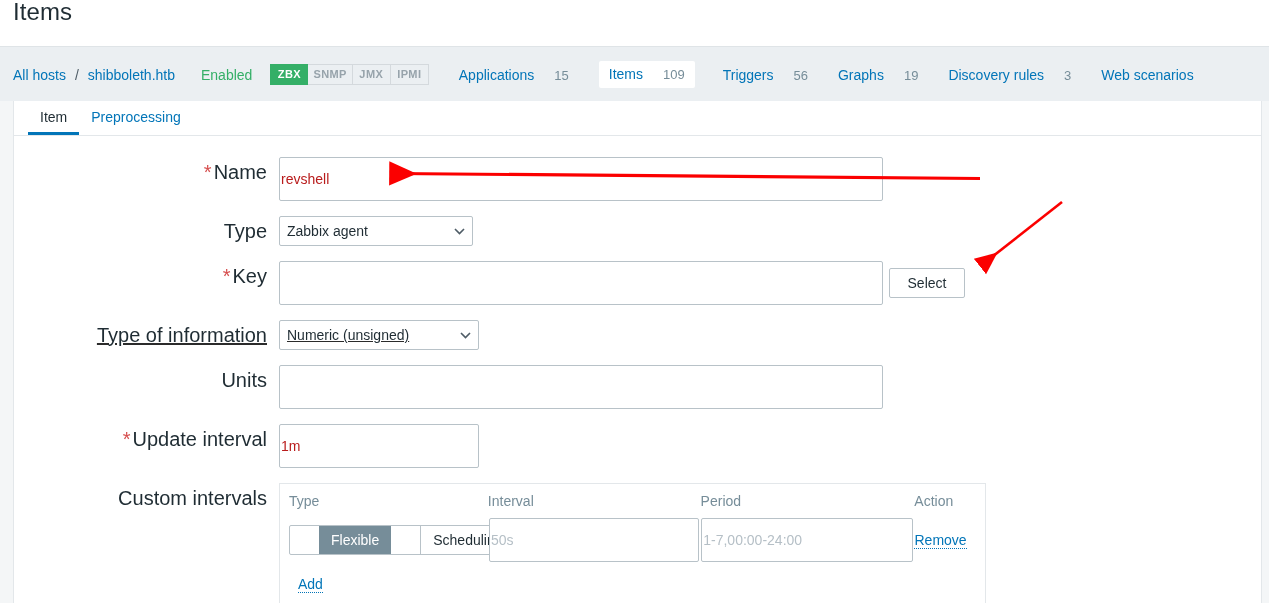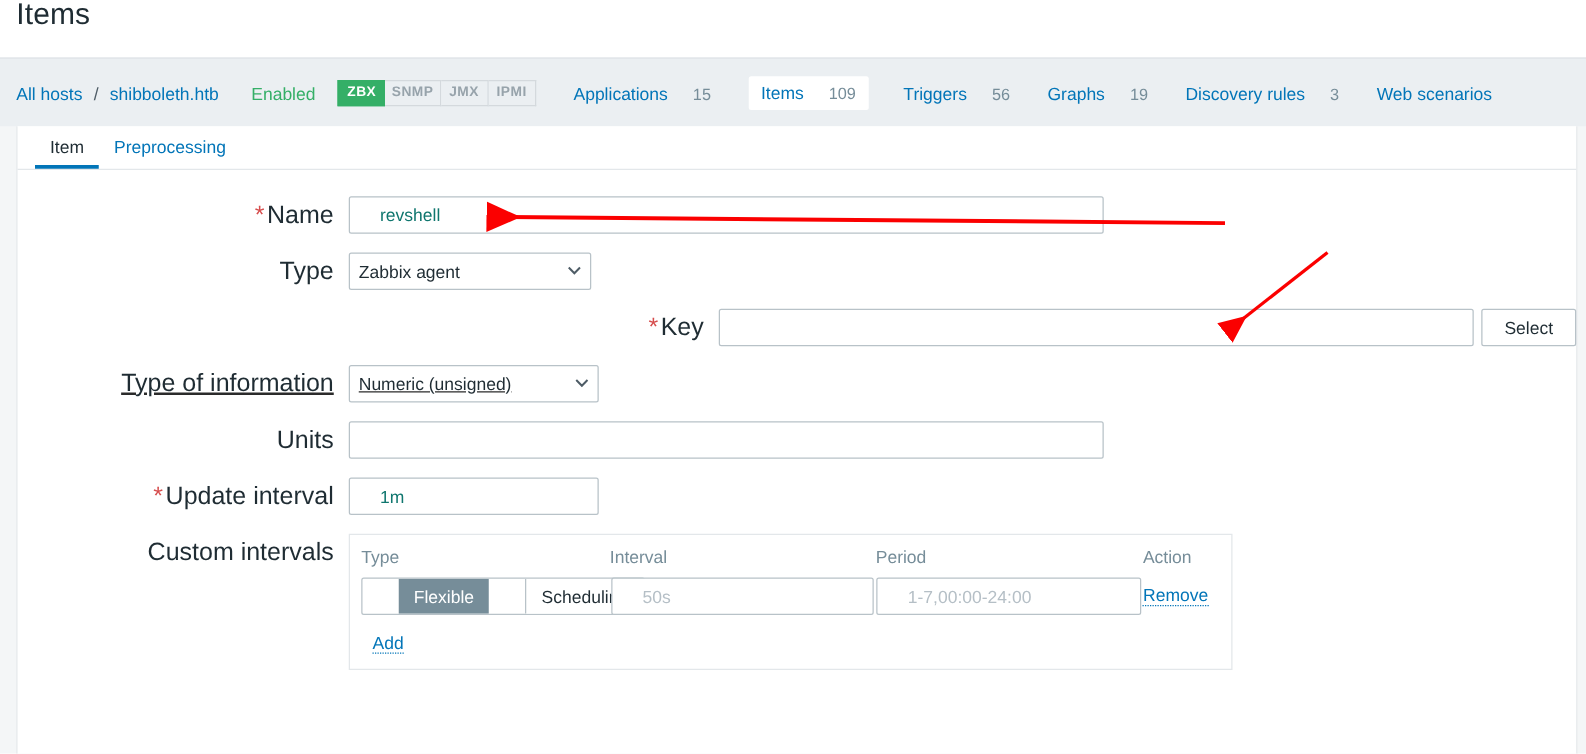--- a/index.html
+++ b/index.html
@@ -88,23 +88,23 @@
   .form { position: absolute; left: 0; top: 35px; width: 100%; }
   .row { display: flex; align-items: flex-start; margin-bottom: 10px; }
   .lbl {
     width: 265px; text-align: right; padding-right: 12px;
     font-size: 20px; color: #1f2c33; line-height: 30px; white-space: nowrap;
   }
   .req { color: #d64e4e; margin-right: 2px; }
   .ctl { display: flex; align-items: center; gap: 6px; }
 
   input.txt {
-    height: 30px; border: 1px solid #b8c2c8; background: #fff;
+    height: 44px; border: 1px solid #b8c2c8; background: #fff;
     font-family: "Liberation Sans", sans-serif; font-size: 14px;
-    color: #0f766e; padding: 0 24px; border-radius: 2px; outline: none;
+    color: #b91c1c; padding: 0 1px; border-radius: 2px; outline: none;
   }
   input.txt::placeholder { color: #b5bfc6; }
   .w-wide { width: 604px; }
   .w-mid  { width: 200px; }
 
   .sel {
     height: 30px; border: 1px solid #b8c2c8; background: #fff;
     font-size: 14px; color: #1f2c33; border-radius: 2px;
     display: inline-flex; align-items: center; padding: 0 7px;
     position: relative; cursor: pointer; white-space: nowrap;
@@ -239,21 +239,21 @@
             <span>Zabbix agent</span>
             <span class="chev">
               <svg width="11" height="7" viewBox="0 0 11 7" aria-hidden="true">
                 <path d="M1 1 L5.5 5.6 L10 1" fill="none" stroke="#4e5c66" stroke-width="1.6"></path>
               </svg>
             </span>
           </div>
         </div>
       </div>
 
-      <div class="row" style="margin-top:15px;justify-content:flex-end;">
+      <div class="row" style="margin-top:15px;">
         <div class="lbl">
           <span class="req">*</span><span>Key</span>
         </div>
         <div class="ctl">
           <input class="txt w-wide" type="text" value="" style="">
           <button class="btn">Select</button>
         </div>
       </div>
 
 

